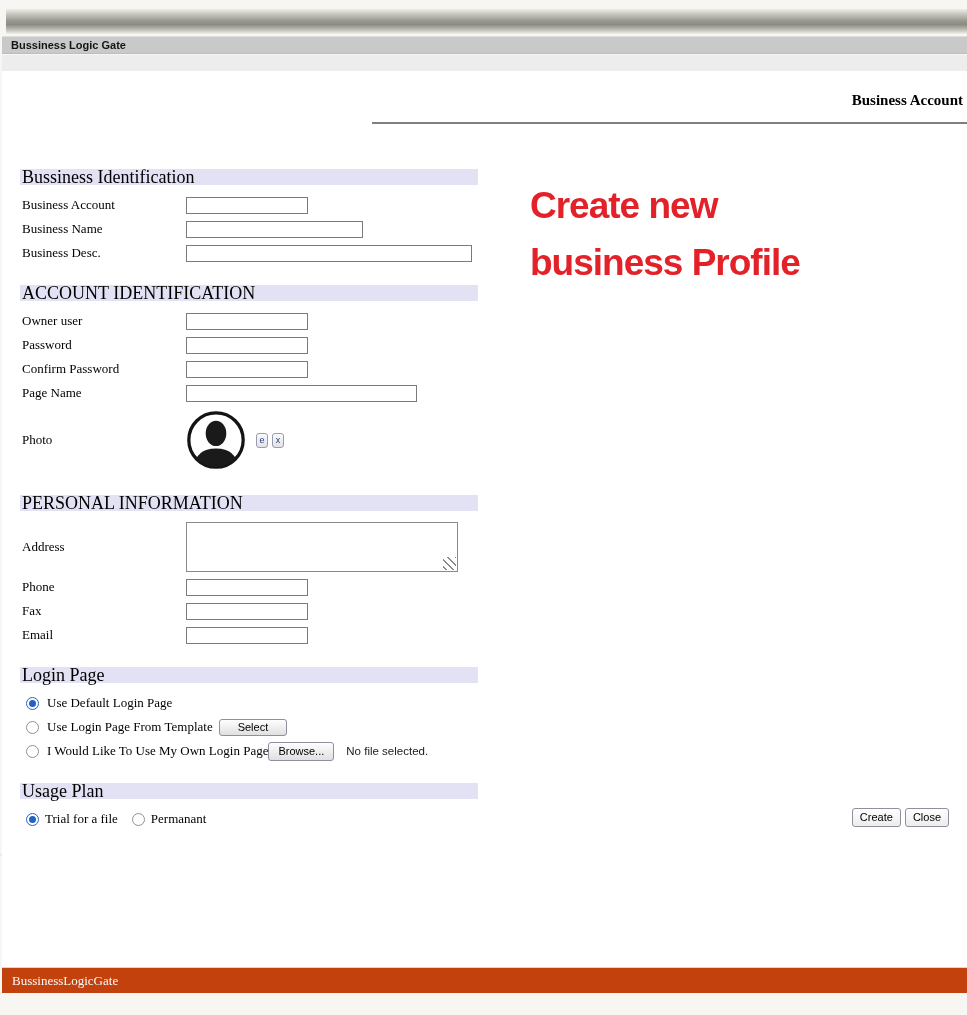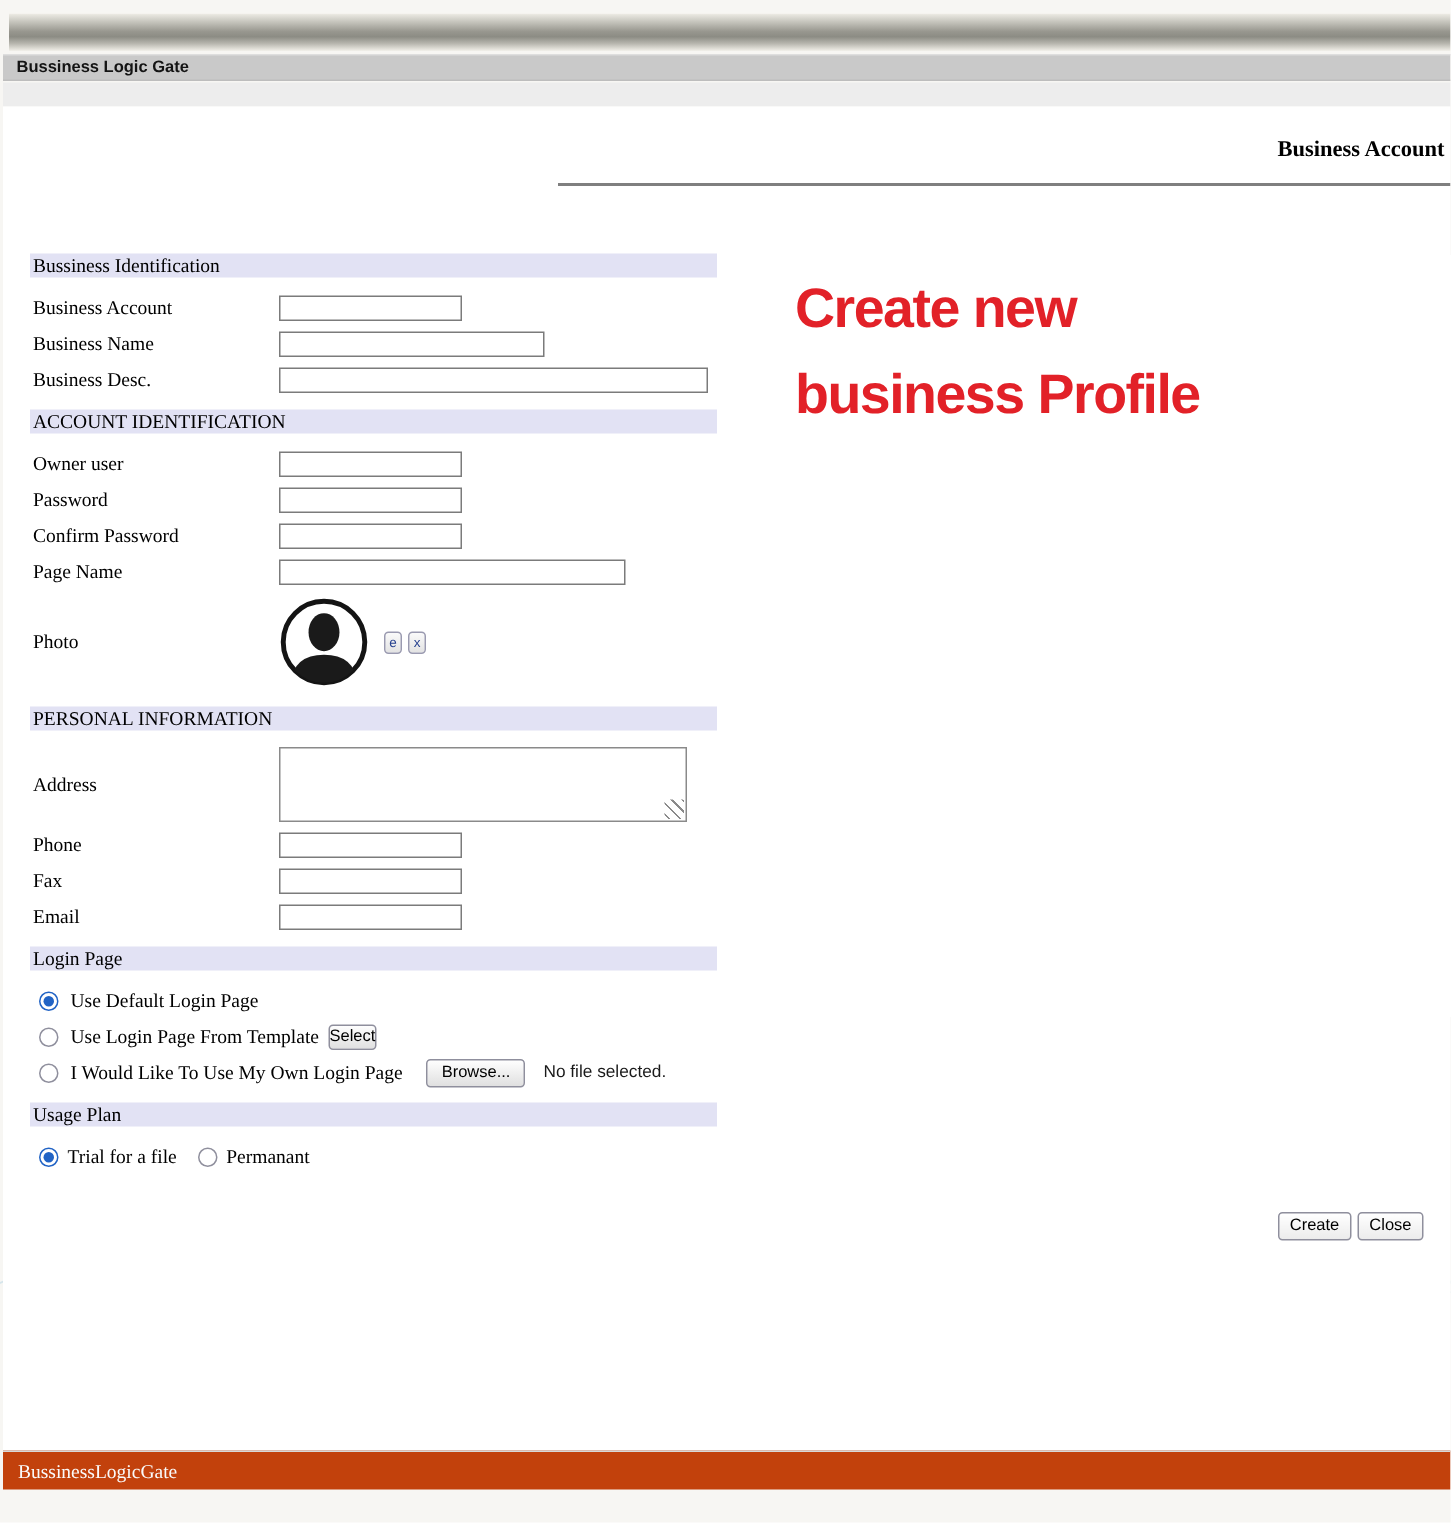--- a/index.html
+++ b/index.html
@@ -26,23 +26,23 @@
 
   .page-title { position:absolute; top:21px; right:4px; font-size:15px; font-weight:bold; color:#000; }
   .header-rule { position:absolute; left:370px; right:0; top:51px; height:2px; background:#7f7f7f; }
 
   .hero { position:absolute; left:528px; top:106px; width:350px; text-align:left;
     font-family:"Liberation Sans", sans-serif; font-weight:bold; font-size:37px; line-height:57px;
     color:#e22128; letter-spacing:-1px; }
 
   
   .form { position:absolute; left:18px; top:98px; width:458px; }
-  .section { height:16px; background:#e2e2f4; font-size:13px; color:#000; padding-left:2px; line-height:16px;
+  .section { height:16px; background:#e2e2f4; font-size:18px; color:#000; padding-left:2px; line-height:16px;
     margin-bottom:8px; }
-  .section.mt { margin-top:8px; }
+  .section.mt { margin-top:20px; }
   .row { display:flex; align-items:center; height:24px; font-size:13px; color:#000; }
   .row .lbl { width:166px; padding-left:2px; }
   .inp { height:17px; border:1px solid #7b7b7b; background:#fff; font:12px "Liberation Sans",sans-serif; padding:0 2px; }
   .w-s { width:122px; } .w-m { width:177px; } .w-l { width:231px; } .w-xl { width:286px; }
 
   .photo-row { height:70px; }
   .avatar-wrap { display:flex; align-items:center; gap:10px; }
   .mini-btn { min-width:12px; height:15px; font:9px "Liberation Sans",sans-serif; color:#26418f;
     background:linear-gradient(#fafafa,#e3e3e3); border:1px solid #9a9ab0; border-radius:3px; padding:0 2px; cursor:pointer; }
 
@@ -52,23 +52,23 @@
   .grip { position:absolute; right:2px; bottom:2px; width:13px; height:13px;
     background:repeating-linear-gradient(45deg, transparent 0 2px, #8a8a8a 2px 3px, transparent 3px 5px); }
 
   .radio-row { display:flex; align-items:center; height:24px; padding-left:6px; font-size:13px; gap:0; }
   .radio { width:13px; height:13px; border-radius:50%; border:1px solid #8f8f9d; background:#fff; display:inline-block; flex:0 0 auto; position:relative; }
   .radio.checked { border:1px solid #2163c5; }
   .radio.checked::after { content:""; position:absolute; left:2px; top:2px; width:7px; height:7px; border-radius:50%; background:#2163c5; }
   .radio-row .opt-lbl { margin-left:8px; }
 
   .ui-btn { font:11px "Liberation Sans",sans-serif; color:#000; background:linear-gradient(#fefefe,#e0e0e0);
-    border:1px solid #8f8f9d; border-radius:3px; padding:1px 0 2px; cursor:pointer; }
+    border:1px solid #8f8f9d; border-radius:3px; padding:1px 18px 2px; cursor:pointer; }
   .sel-btn { margin-left:6px; }
-  .browse-btn { margin-left:16px; padding:2px 9px 3px; }
+  .browse-btn { padding:2px 9px 3px; }
   .file-note { margin-left:12px; font:11.5px "Liberation Sans",sans-serif; color:#1a1a1a; }
 
   .usage-row { display:flex; align-items:center; height:24px; padding-left:6px; font-size:13px; }
   .usage-row .gap { width:14px; }
   .usage-row .opt-lbl { margin-left:6px; }
 
   .actions { position:absolute; right:18px; top:737px; display:flex; gap:4px; }
   .action-btn { font:11px "Liberation Sans",sans-serif; background:linear-gradient(#ffffff,#ececec);
     border:1px solid #8f8f9d; border-radius:3px; padding:2px 7px 3px; cursor:pointer; }
 

